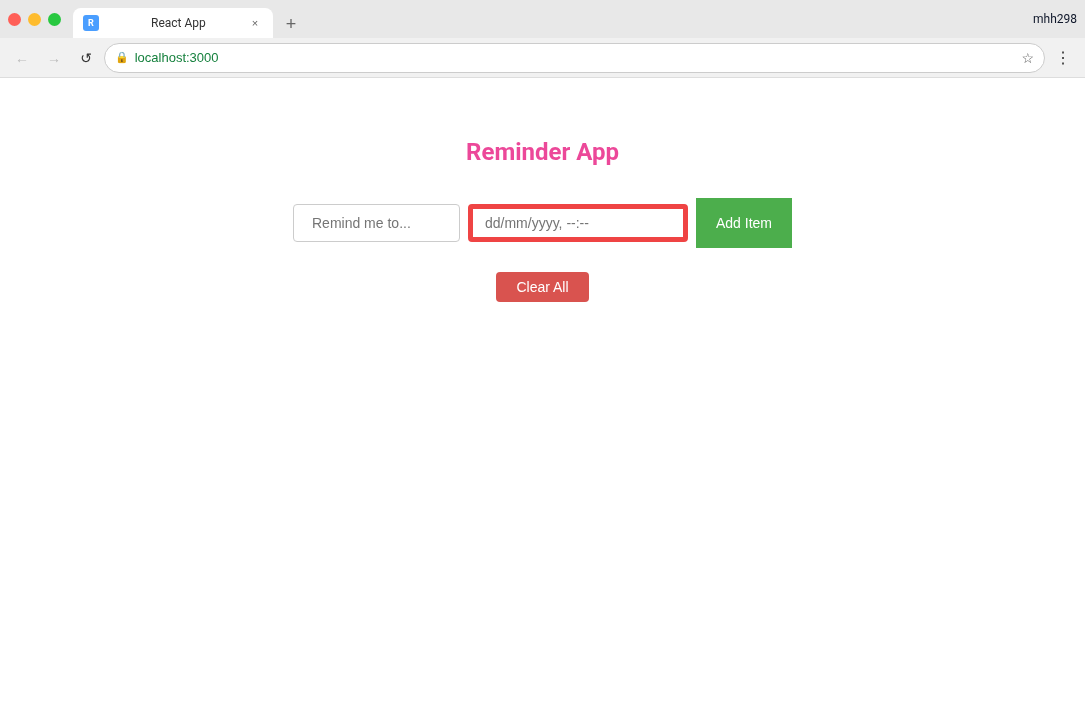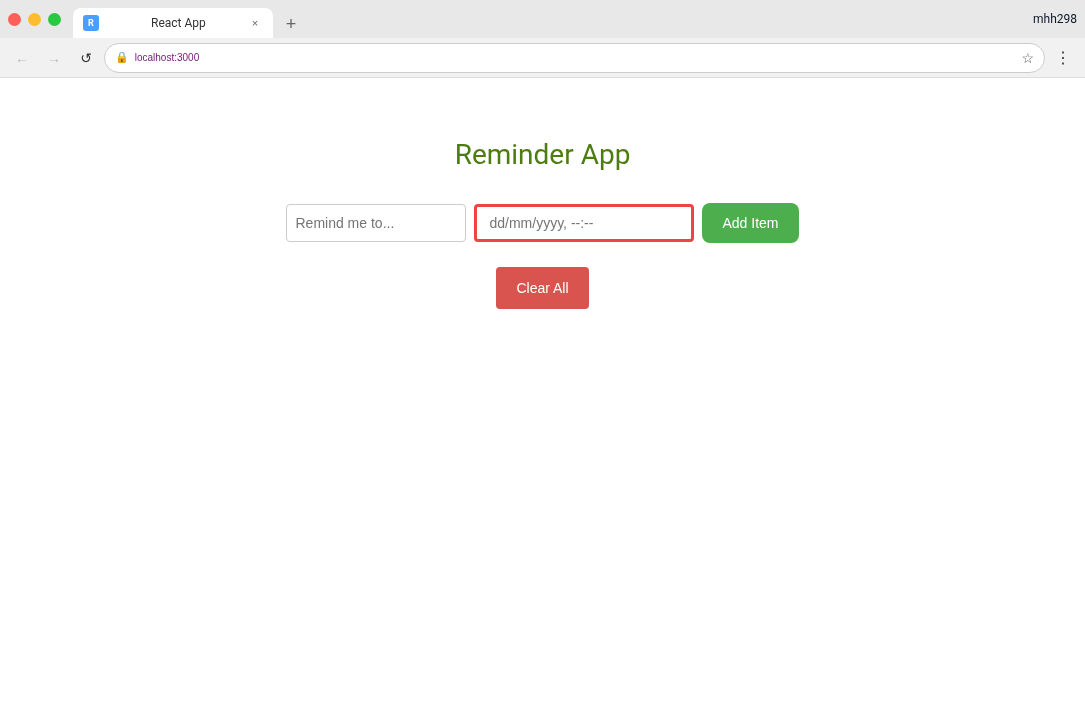--- a/index.html
+++ b/index.html
@@ -169,22 +169,22 @@
 
     .address-bar-lock {
       color: #555;
       font-size: 11px;
     }
 
     .address-bar-input {
       flex: 1;
       border: none;
       outline: none;
-      font-size: 10px;
-      color: #701a75;
+      font-size: 13px;
+      color: #15803d;
       background: transparent;
     }
 
     .address-bar-star {
       color: #555;
       font-size: 14px;
       cursor: pointer;
     }
 
     .toolbar-menu-btn {
@@ -206,70 +206,70 @@
       width: 100%;
       height: calc(701px - 38px - 40px);
       background: #fff;
       display: flex;
       flex-direction: column;
       align-items: center;
       padding-top: 60px;
     }
 
     .app-title {
-      font-size: 28px;
-      font-weight: 400;
-      color: #4d7c0f;
+      font-size: 24px;
+      font-weight: 700;
+      color: #ec4899;
       margin-bottom: 32px;
       font-family: -apple-system, BlinkMacSystemFont, 'Segoe UI', Roboto, sans-serif;
     }
 
     .input-row {
       display: flex;
       align-items: center;
       gap: 8px;
       margin-bottom: 24px;
     }
 
     .text-input {
       height: 38px;
       border: 1px solid #ccc;
       border-radius: 4px;
-      padding: 0 8px;
+      padding: 0 18px;
       font-size: 14px;
       color: #555;
       outline: none;
-      width: 180px;
+      width: 167px;
     }
 
     .date-input {
       height: 38px;
-      border: 3px solid #ef4444;
+      border: 5px solid #ef4444;
       border-radius: 4px;
       padding: 0 12px;
       font-size: 14px;
       color: #c2410c;
       outline: none;
       width: 220px;
     }
 
     .add-btn {
-      height: 40px;
+      height: 50px;
       padding: 0 20px;
       background: #4cae4c;
       color: #fff;
       border: none;
-      border-radius: 8px;
+      border-radius: 0;
       font-size: 14px;
       cursor: pointer;
       white-space: nowrap;
     }
 
     .clear-btn {
-      height: 42px;
+      height: 30px;
       padding: 0 20px;
       background: #d9534f;
       color: #fff;
       border: none;
       border-radius: 4px;
       font-size: 14px;
       cursor: pointer;
     }
   </style>
 </head>

